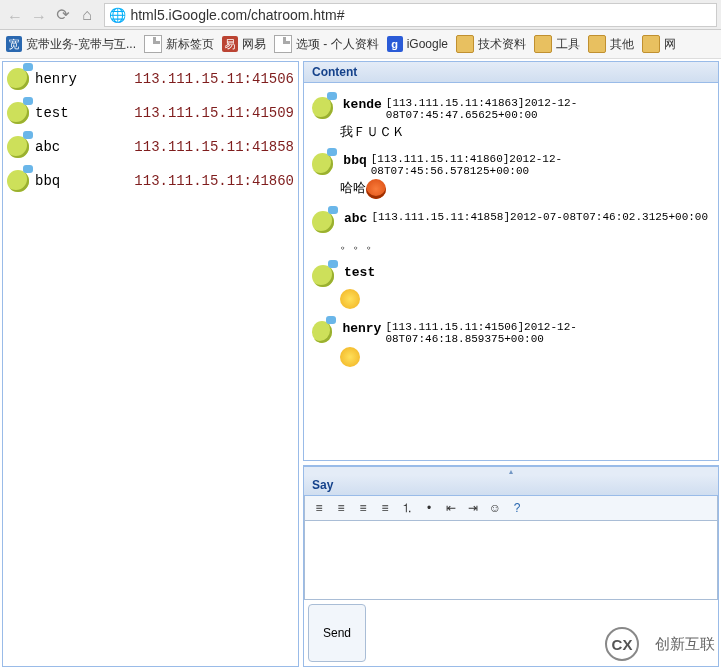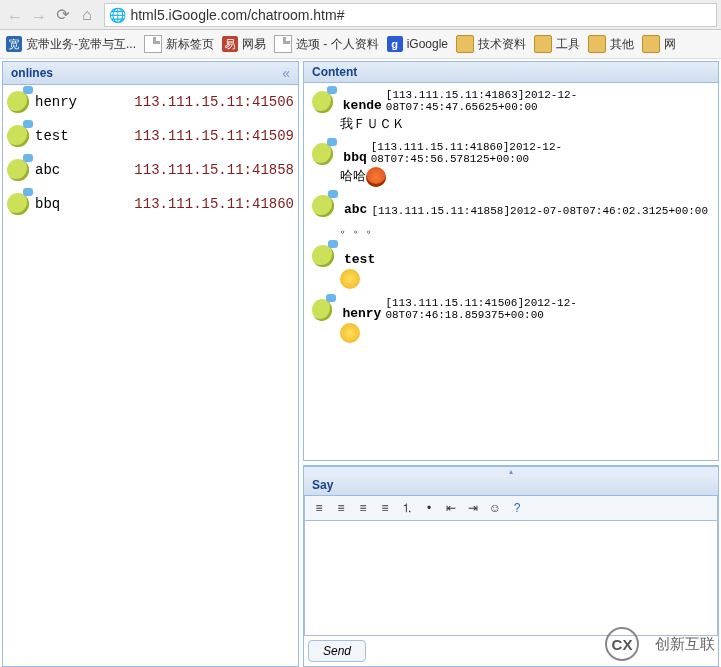--- a/index.html
+++ b/index.html
@@ -111,21 +111,21 @@
   background:#cde05a;
   position:relative;
   box-shadow: inset -2px -2px 0 #9ab030;
 }
 .avatar::before{content:"";position:absolute;top:-5px;right:-4px;width:10px;height:8px;background:#6ab6e9;border-radius:3px;}
 .user-name { font-family:"Courier New",monospace; font-size:14px; color:#000; width:70px; }
 .user-addr { font-family:"Courier New",monospace; font-size:14px; color:#7f1d1d; margin-left:auto;}
 .msg {
   margin:4px 0 8px 0;
 }
-.msg-head { display:flex; align-items:flex-end;}
+.msg-head { display:flex; align-items:flex-start;margin-top:12px;}
 .msg-user { font-family:"Courier New",monospace; font-weight:bold; font-size:13px; margin:0 4px;}
 .msg-meta { font-family:"Courier New",monospace; font-size:11px;}
 .msg-body { padding: 2px 0 0 28px; font-size:13px;}
 .emoji {
   display:inline-block; width:20px;height:20px; border-radius:50%;
   vertical-align:middle;
 }
 .emoji.angry { background: radial-gradient(#f97b3a,#d84a10); box-shadow:inset 0 -3px 0 #a03000;}
 .emoji.think { background: radial-gradient(#ffe05a,#f0b020);}
 .emoji.grin { background: radial-gradient(#ffe05a,#f0b020);}
@@ -146,23 +146,22 @@
 .editor {
   flex:1;
   border:1px solid #a9bdd6; border-top:none;
   background:#fff;
 }
 .send-row { padding:4px; }
 .send-btn {
   border:1px solid #a9bdd6;
   background:#f2f6fb;
   border-radius:4px;
-  padding: 3px 14px;
+  padding: 21px 14px;
   font-size:12px;
-  font-style:italic;
 }
 .watermark {
   position:absolute; right:6px; bottom:6px;
   display:flex; align-items:center; gap:16px;
   color:#666; font-size:15px;
 }
 .watermark .logo {
   width:30px;height:30px; border:2px solid #888; border-radius:50%;
   display:flex;align-items:center;justify-content:center; color:#555; font-weight:bold;
 }
@@ -216,24 +215,20 @@
     </div>
     <div class="bm">
       <div class="favicon folder"></div>
       <span>网</span>
     </div>
   </div>
 
 <div class="main">
 
   <div class="panel left">
-    <div class="panel-title">
-      <span>onlines</span>
-      <span class="collapse">«</span>
-    </div>
     <div id="onlines-list">
         <div class="user-row">
           <div class="avatar"></div>
           <div class="user-name">henry</div>
           <div class="user-addr">113.111.15.11:41506</div>
         </div>
         <div class="user-row">
           <div class="avatar"></div>
           <div class="user-name">test</div>
           <div class="user-addr">113.111.15.11:41509</div>

